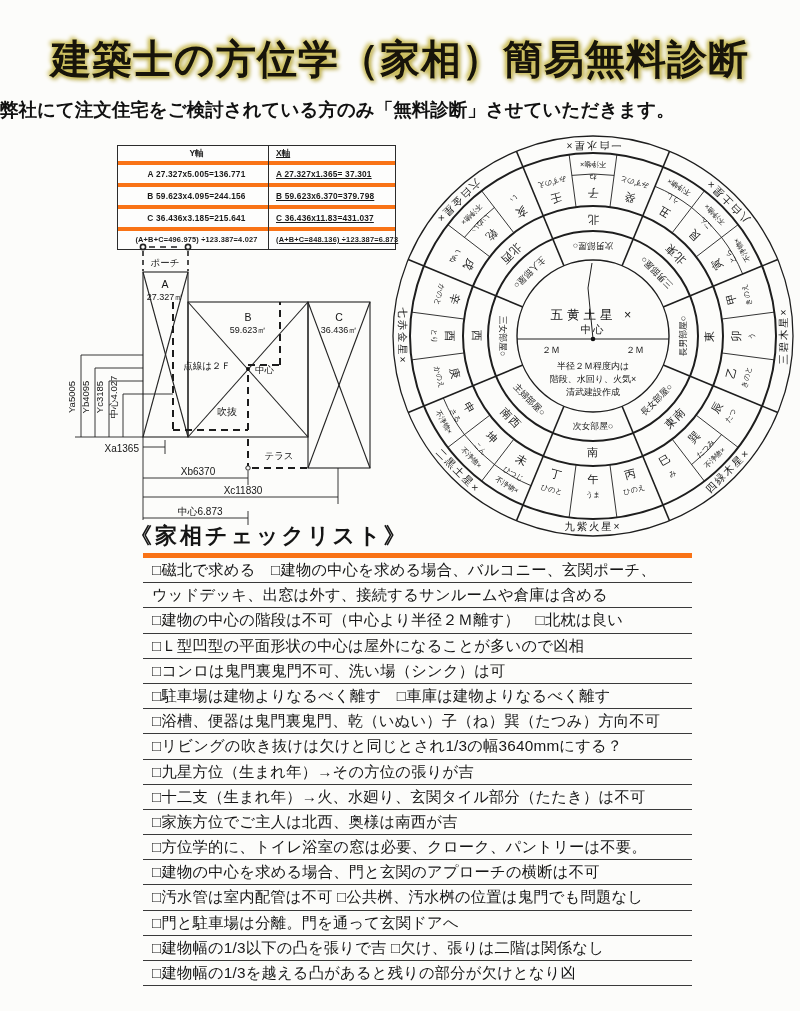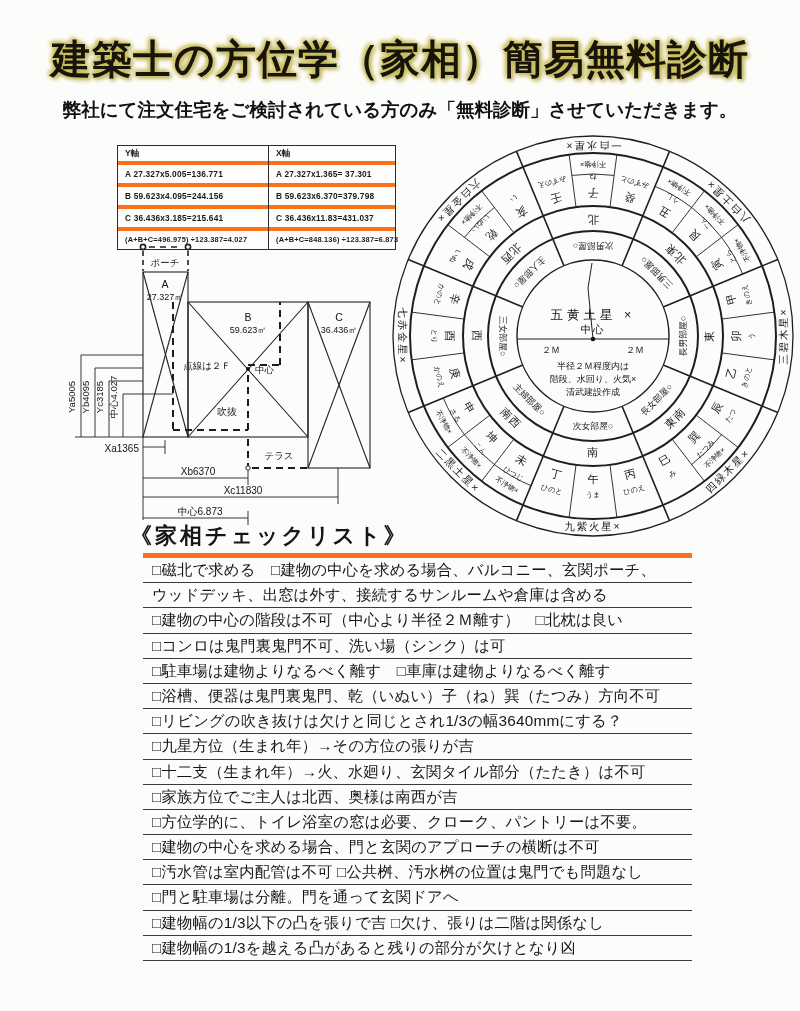--- a/index.html
+++ b/index.html
@@ -1,31 +1,31 @@
 <!DOCTYPE html>
 <html><head>
 <meta charset="utf-8">
 <style>
   html,body{margin:0;padding:0;background:#e8e8e4;}
   .page{position:relative;width:800px;height:1011px;background:#fcfcfa;margin:0 auto;overflow:hidden;
         font-family:"Liberation Sans","DejaVu Sans",sans-serif;color:#1a1a1a;}
   .main-title{position:absolute;top:32px;left:0;width:100%;text-align:center;
         font-size:40px;font-weight:bold;letter-spacing:1px;color:#17140a;
         text-shadow:0 0 2px #ddd06e,0 0 5px #c9ba52,2px 2px 4px #b3a545,-2px -2px 4px #c9ba52;}
-  .sub-title{position:absolute;top:97px;left:0;width:100%;text-align:center;
+  .sub-title{position:absolute;top:97px;left:0;width:100%;text-align:left;
         font-size:18.5px;font-weight:bold;color:#111;}
   
   .axis-tables{position:absolute;left:117px;top:145px;display:flex;}
   .ax-table{border:1.5px solid #2c2c2c;background:#fdfdfc;}
   .ax-table .hd{height:15px;line-height:15px;font-size:8.5px;font-weight:bold;padding-left:7px;}
   .ax-table .rw{height:18px;line-height:18px;font-size:8.3px;font-weight:600;padding-left:7px;
         border-top:4px solid #f97316;white-space:nowrap;letter-spacing:.2px;}
   .ax-table .sm{font-size:7.4px;}
-  .ax-y{width:150px;}
-  .ax-x{width:126px;border-left:none;}
+  .ax-y{width:150px;text-align:center;}
+  .ax-x{width:126px;border-left:none;text-decoration:underline;}
   
   .plan-svg{position:absolute;left:55px;top:235px;}
   .compass-svg{position:absolute;left:388px;top:133px;}
   
   .chk-title{position:absolute;left:130px;top:521px;font-size:22px;font-weight:600;
         letter-spacing:3px;color:#151515;}
   .chk-list{position:absolute;left:143px;top:553px;width:549px;border-top:5px solid #f97316;}
   .chk-row{height:24.2px;line-height:24.2px;border-bottom:1px solid #3a3a3a;
         font-size:15.3px;font-weight:500;color:#161616;padding-left:9px;
         white-space:nowrap;overflow:hidden;letter-spacing:.2px;}
@@ -270,20 +270,21 @@
       <text x="205" y="249" font-size="9" text-anchor="middle">階段、水回り、火気×</text>
       <text x="205" y="262" font-size="9" text-anchor="middle">清武建設作成</text>
       <polyline points="205,206 200,155 204,130" fill="none" stroke="#1e1e1e" stroke-width="1"></polyline>
     </svg>
 
   <div class="chk-title">《家相チェックリスト》</div>
   <div class="chk-list">
     <div class="chk-row">□磁北で求める　□建物の中心を求める場合、バルコニー、玄関ポーチ、</div>
     <div class="chk-row">ウッドデッキ、出窓は外す、接続するサンルームや倉庫は含める</div>
     <div class="chk-row">□建物の中心の階段は不可（中心より半径２Ｍ離す）　□北枕は良い</div>
+    <div class="chk-row">□Ｌ型凹型の平面形状の中心は屋外になることが多いので凶相</div>
     <div class="chk-row">□コンロは鬼門裏鬼門不可、洗い場（シンク）は可</div>
     <div class="chk-row">□駐車場は建物よりなるべく離す　□車庫は建物よりなるべく離す</div>
     <div class="chk-row">□浴槽、便器は鬼門裏鬼門、乾（いぬい）子（ね）巽（たつみ）方向不可</div>
     <div class="chk-row">□リビングの吹き抜けは欠けと同じとされ1/3の幅3640mmにする？</div>
     <div class="chk-row">□九星方位（生まれ年）→その方位の張りが吉</div>
     <div class="chk-row">□十二支（生まれ年）→火、水廻り、玄関タイル部分（たたき）は不可</div>
     <div class="chk-row">□家族方位でご主人は北西、奥様は南西が吉</div>
     <div class="chk-row">□方位学的に、トイレ浴室の窓は必要、クローク、パントリーは不要。</div>
     <div class="chk-row">□建物の中心を求める場合、門と玄関のアプローチの横断は不可</div>
     <div class="chk-row">□汚水管は室内配管は不可 □公共桝、汚水桝の位置は鬼門でも問題なし</div>

